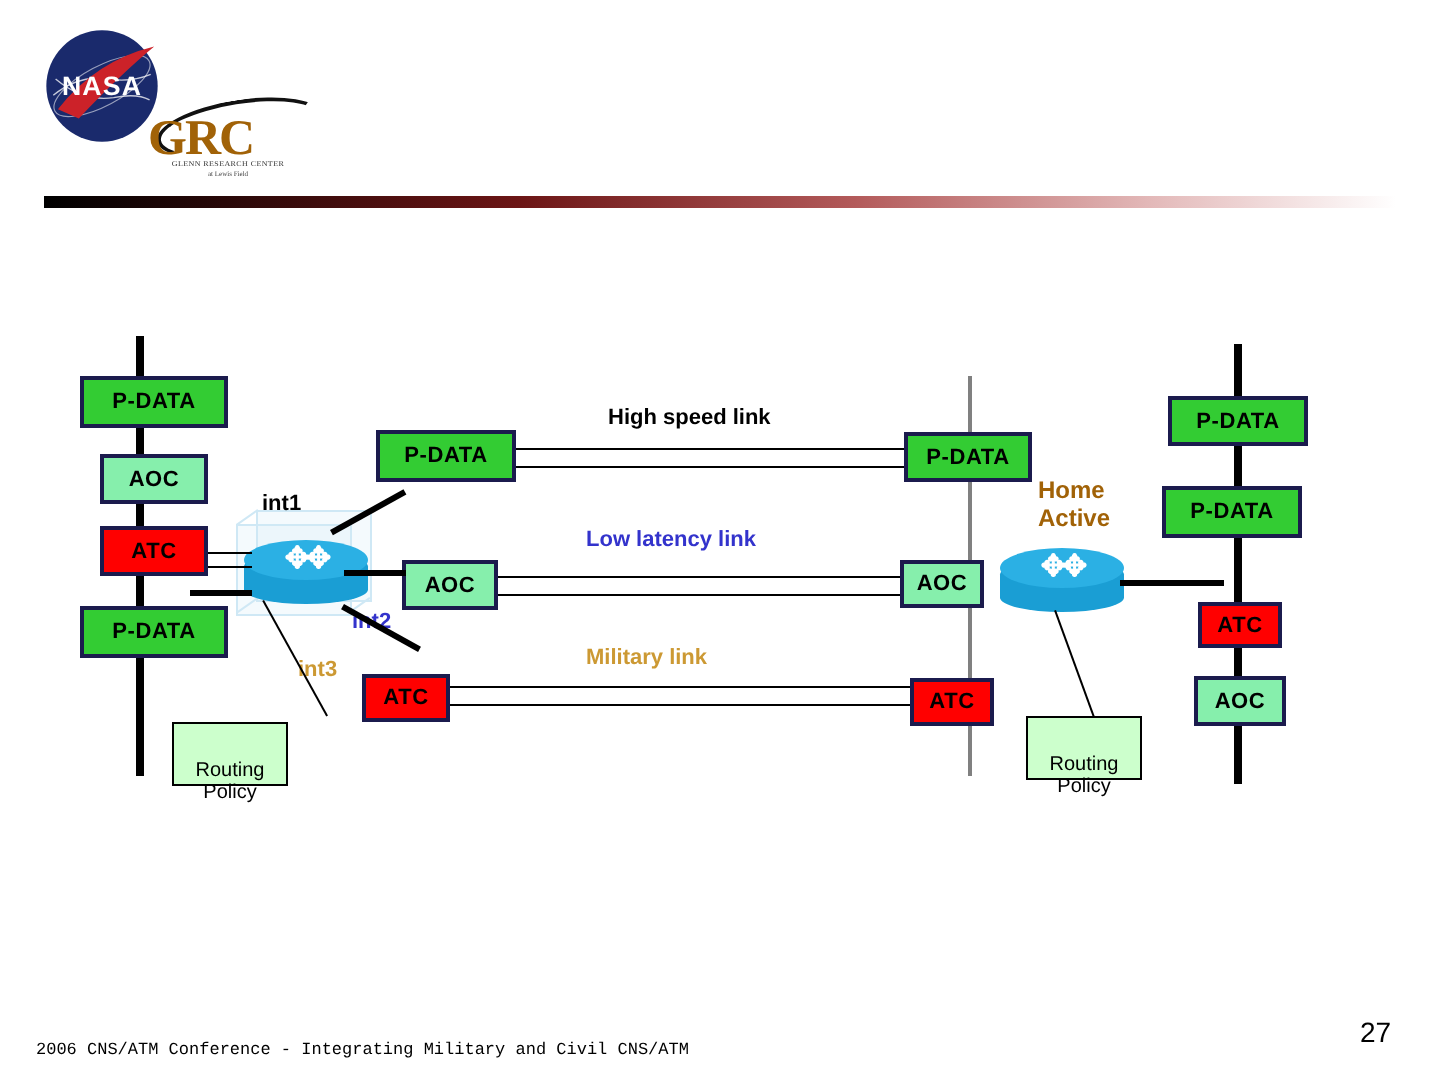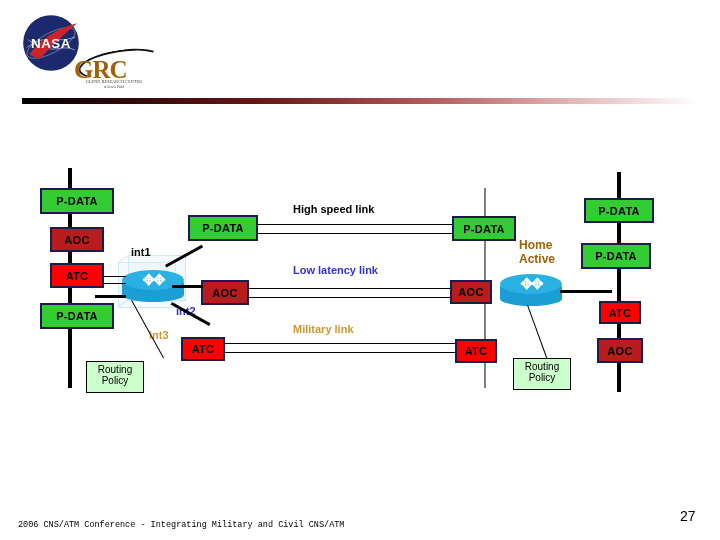--- a/index.html
+++ b/index.html
@@ -46,27 +46,27 @@
   }
 
   
   .node{
     position:absolute;border:2px solid #1b1b4d;
     font-size:11px;font-weight:bold;color:#000;
     display:flex;align-items:center;justify-content:center;
     letter-spacing:.3px;box-sizing:border-box;
   }
   .n-green{background:#33cc33;}
-  .n-yellow{background:#b91c1c;}
+  .n-yellow{background:#86efac;}
   .n-red{background:#ff0000;}
 
   .policy{
     position:absolute;background:#ccffcc;border:1px solid #000;
     font-size:10px;color:#000;text-align:center;line-height:11px;
-    padding-top:2px;box-sizing:border-box;
+    padding-top:18px;box-sizing:border-box;
   }
 
   .vbus{position:absolute;background:#000;width:4px;}
   .vbus-gray{position:absolute;background:#808080;width:2px;}
   .hlink{position:absolute;background:#000;height:1px;}
   .hlink-thick{position:absolute;background:#000;height:3px;}
 
   .diag{position:absolute;background:#000;transform-origin:0 0;height:3px;}
   .thin-diag{position:absolute;background:#000;transform-origin:0 0;height:1px;}
 
@@ -165,21 +165,21 @@
   <div class="node n-yellow" style="left:201px;top:280px;width:48px;height:25px;">AOC</div>
   <div class="node n-red" style="left:181px;top:337px;width:44px;height:24px;">ATC</div>
 
   <div class="hlink-thick" style="left:172px;top:285px;width:31px;"></div>
 
   <div class="policy" style="left:86px;top:361px;width:58px;height:32px;">
     <div>Routing</div>
     <div>Policy</div>
   </div>
 
-  <div class="linklbl" style="left:293px;top:203px;color:#000000;">High speed link</div>
+  <div class="linklbl" style="left:304px;top:203px;color:#000000;">High speed link</div>
   <div class="linklbl" style="left:293px;top:264px;color:#3333cc;">Low latency link</div>
   <div class="linklbl" style="left:293px;top:323px;color:#cc9933;">Military link</div>
 
   <div class="hlink" style="left:258px;top:224px;width:194px;"></div>
   <div class="hlink" style="left:258px;top:233px;width:194px;"></div>
 
   <div class="hlink" style="left:249px;top:288px;width:202px;"></div>
   <div class="hlink" style="left:249px;top:297px;width:202px;"></div>
 
   <div class="hlink" style="left:225px;top:343px;width:237px;"></div>

